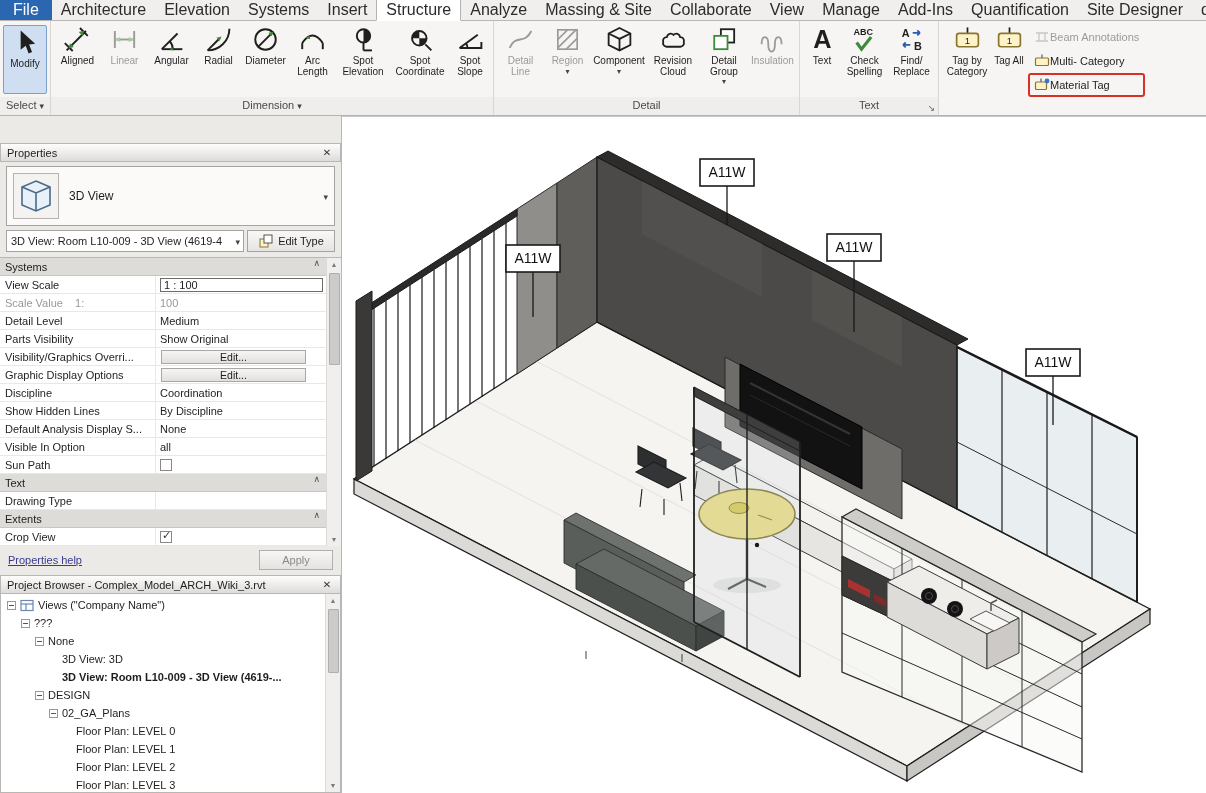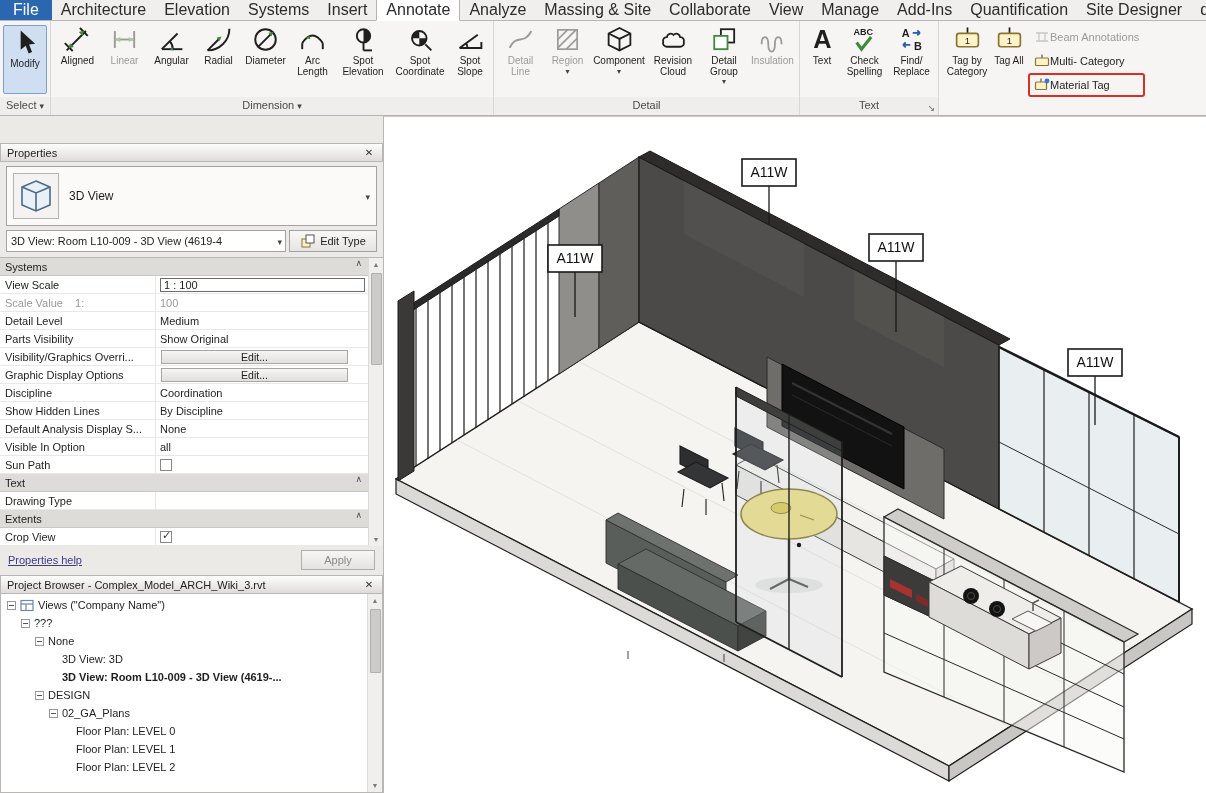--- a/index.html
+++ b/index.html
@@ -29,21 +29,21 @@
 .dda::after{content:"\25BE";font-size:9px;color:#444;margin-left:3px}
 .ddb::after{content:"\25BE";display:block;font-size:8px;line-height:7px;color:#444;margin-top:1px}
 .launcher{position:absolute;right:3px;top:3px;font-size:9px;color:#666}
 .tagcol{display:flex;flex-direction:column;padding:3px 2px 0;gap:2px}
 .srow{display:flex;align-items:center;height:22px;font-size:11px;padding:0 6px;position:relative;white-space:nowrap}
 .icn16{width:16px;height:16px;flex:none}
 .red-outline{position:absolute;inset:-1px 0;border:2px solid #d93025;border-radius:3px;pointer-events:none}
 
 
 .main{flex:1;display:flex;min-height:0}
-.leftcol{width:384px;background:#eceae7;display:flex;flex-direction:column;border-right:1px solid #b9b7b5}
+.leftcol{width:342px;background:#eceae7;display:flex;flex-direction:column;border-right:1px solid #b9b7b5}
 .gap{height:27px}
 .ptitle{height:19px;background:linear-gradient(#fdfdfd,#dedcd9);border:1px solid #b9b7b5;display:flex;align-items:center;padding:0 6px;font-size:11px}
 .xbtn{margin-left:auto;width:14px;text-align:center;color:#333;font-size:10px}
 .xbtn::after{content:"\2715"}
 .typesel{margin:4px 6px 2px;border:1px solid #a5a3a1;background:#fbfaf9;height:60px;display:flex;align-items:center;padding:4px 6px}
 .typeicon{width:46px;height:46px;border:1px solid #b5b3b1;background:#f4f3f1;margin-right:10px;flex:none}
 .typeicon svg{width:100%;height:100%}
 .typename{font-size:12px}
 .typesel .dda{margin-left:auto}
 .instrow{display:flex;margin:2px 6px;height:22px;gap:3px}
@@ -90,21 +90,21 @@
 <body>
 
 <div class="app">
 
   <div class="tabbar">
     <div class="tab file">File</div>
     <div class="tab">Architecture</div>
     <div class="tab">Elevation</div>
     <div class="tab">Systems</div>
     <div class="tab">Insert</div>
-    <div class="tab active">Annotate</div>
+    <div class="tab active">Structure</div>
     <div class="tab">Analyze</div>
     <div class="tab">Massing &amp; Site</div>
     <div class="tab">Collaborate</div>
     <div class="tab">View</div>
     <div class="tab">Manage</div>
     <div class="tab">Add-Ins</div>
     <div class="tab">Quantification</div>
     <div class="tab">Site Designer</div>
     <div class="tab">dRofus</div>
     <div class="tab">Modify</div>
@@ -553,20 +553,24 @@
             <span class="spacer13"></span>
             <span>Floor Plan: LEVEL 0</span>
           </div>
           <div class="titem i4">
             <span class="spacer13"></span>
             <span>Floor Plan: LEVEL 1</span>
           </div>
           <div class="titem i4">
             <span class="spacer13"></span>
             <span>Floor Plan: LEVEL 2</span>
+          </div>
+          <div class="titem i4">
+            <span class="spacer13"></span>
+            <span>Floor Plan: LEVEL 3</span>
           </div>
           <div class="vscroll">
             <span class="sarrow">▲</span>
             <div class="strack">
                 <div class="thumb" style="height:64px"></div>
               </div>
             <span class="sarrow">▼</span>
           </div>
         </div>
       </div>

